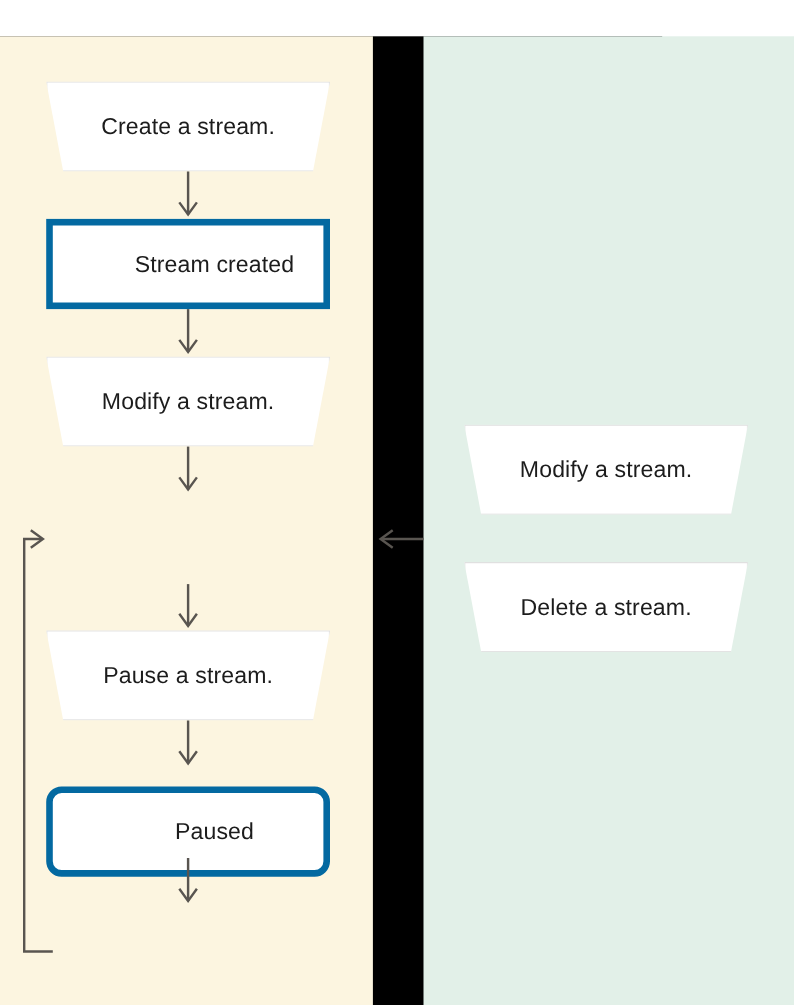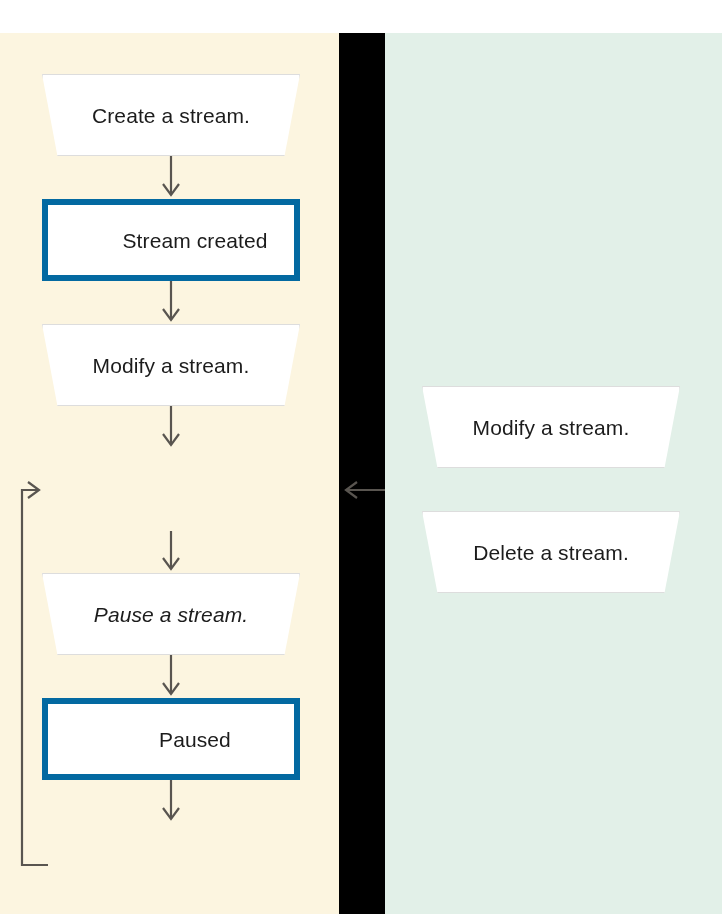--- a/index.html
+++ b/index.html
@@ -86,26 +86,26 @@
   <div class="node state" style="left:42px; top:166px; width:258px; height:82px;">
     <span class="label">Stream created</span>
   </div>
 
   <div class="node action" style="left:42px; top:291px; width:258px; height:82px;">
     <span class="shape"></span>
     <span class="label">Modify a stream.</span>
   </div>
 
 
-  <div class="node action" style="left:42px; top:540px; width:258px; height:82px;font-style:italic;">
+  <div class="node action" style="left:42px; top:540px; width:258px; height:82px;">
     <span class="shape"></span>
     <span class="label">Pause a stream.</span>
   </div>
 
-  <div class="node state" style="left:42px; top:665px; width:258px; height:82px;">
+  <div class="node state" style="left:42px; top:682px; width:258px; height:82px;border-radius:14px;">
     <span class="label">Paused</span>
   </div>
 
 
   <div class="node action" style="left:422px; top:353px; width:258px; height:82px;align-items:center;">
     <span class="shape"></span>
     <span class="label">Modify a stream.</span>
   </div>
 
   <div class="node action" style="left:422px; top:478px; width:258px; height:82px;">

